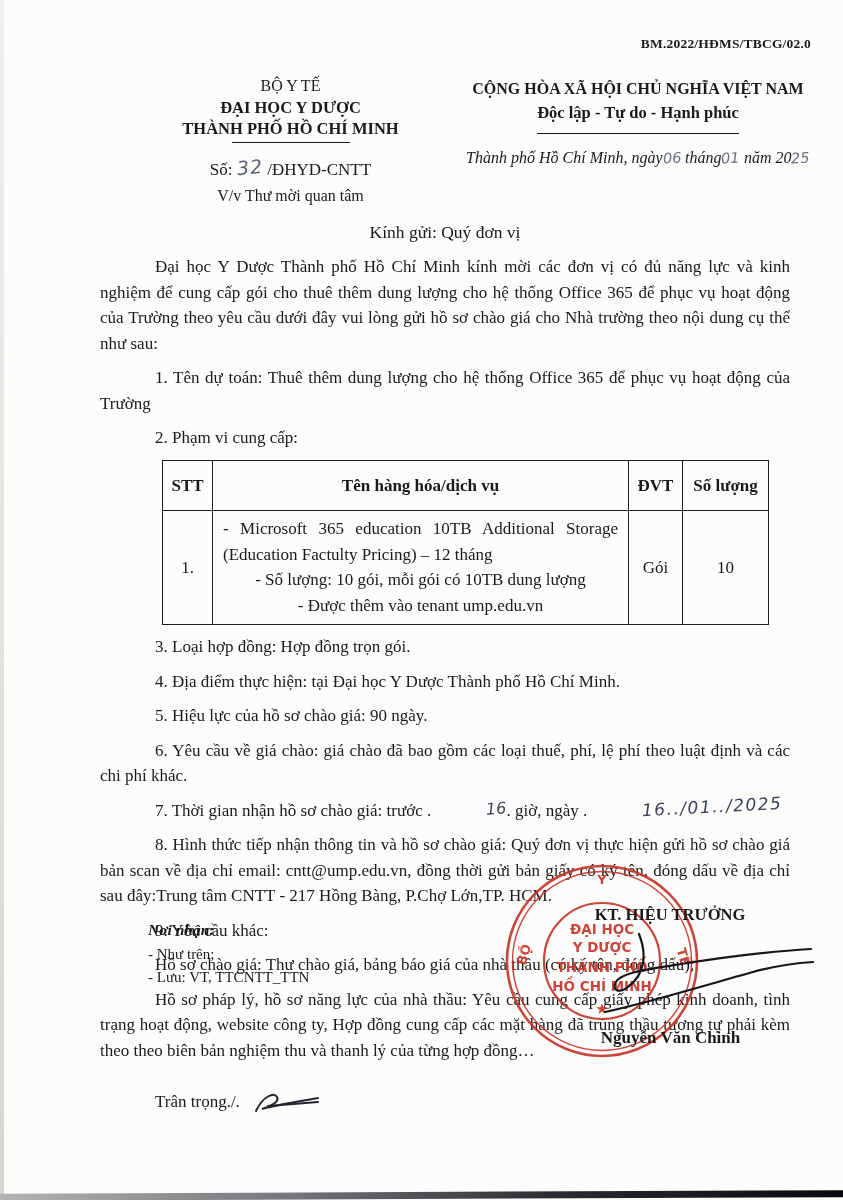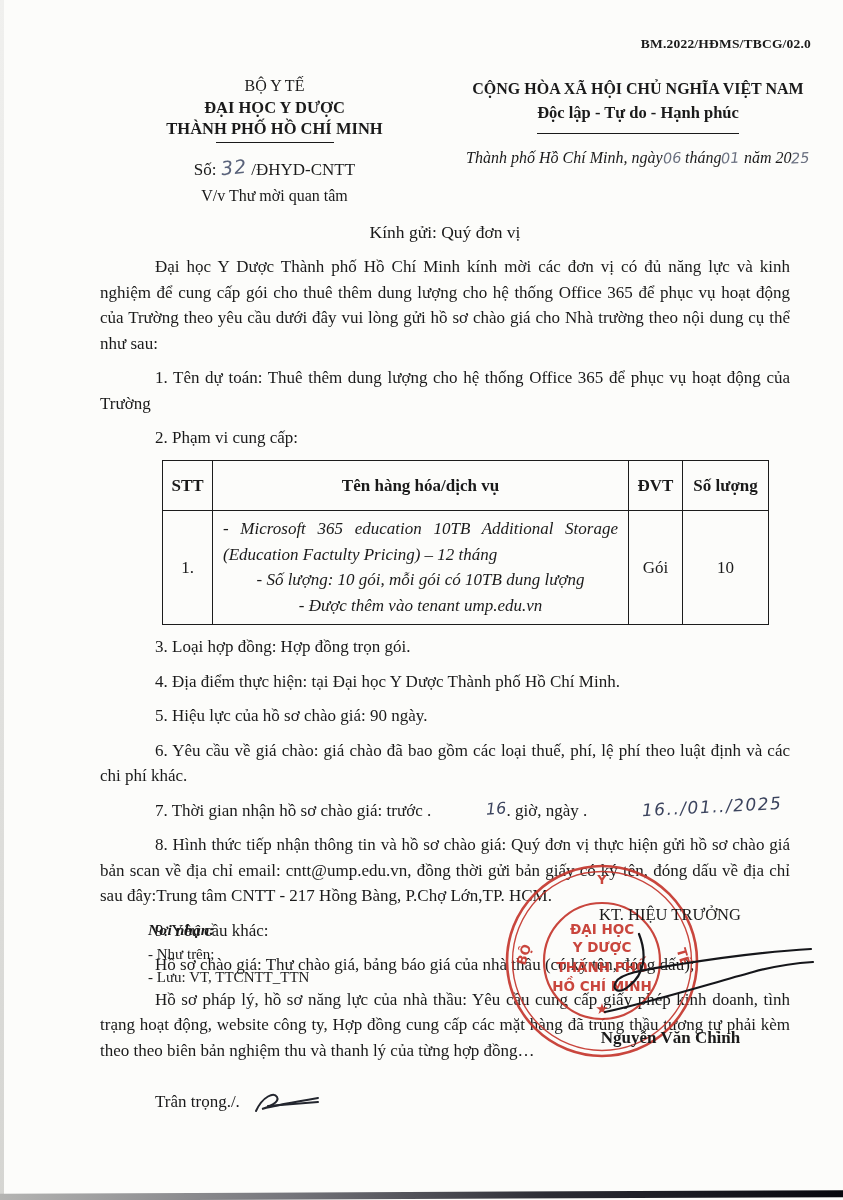--- a/index.html
+++ b/index.html
@@ -10,21 +10,21 @@
     font-family:"Liberation Serif","DejaVu Serif",serif;
     color:#1a1a1a;
   }
   .scan-left-edge{position:absolute;left:0;top:0;height:100%;width:4px;
     background:linear-gradient(to bottom,#ececea,#c8c8c4);opacity:.75;}
   .scan-bottom{position:absolute;left:-4px;right:-4px;bottom:1px;height:7px;
     background:linear-gradient(to right,#b5b5b3 0%,#74747a 35%,#2c2c34 65%,#07070d 100%);
     transform:rotate(-0.25deg);}
   .form-code{position:absolute;top:36px;right:32px;font-weight:bold;font-size:13.5px;letter-spacing:.2px;}
 
-  .header-left{position:absolute;top:76px;left:132px;width:285px;text-align:center;line-height:1.3;}
+  .header-left{position:absolute;top:76px;left:148px;width:285px;text-align:center;line-height:1.3;}
   .hl-1{font-size:16px;}
   .hl-2{font-size:16.5px;font-weight:bold;}
   .hl-3{font-size:16.5px;font-weight:bold;}
   .hl-underline{width:118px;border-bottom:1.6px solid #1a1a1a;margin:2px auto 0;}
   .so-line{margin-top:13px;font-size:17px;}
   .subject{margin-top:5px;font-size:16px;}
 
   .header-right{position:absolute;top:78px;left:442px;width:392px;text-align:center;line-height:1.35;}
   .hr-1{font-size:16px;font-weight:bold;}
   .hr-2{font-size:16.5px;font-weight:bold;margin-top:2px;}
@@ -40,32 +40,32 @@
   .content{position:absolute;top:219px;left:100px;width:690px;font-size:17px;line-height:1.5;text-align:justify;}
   .salutation{text-align:center;font-size:17.5px;}
   .para{margin-top:9px;text-indent:55px;}
 
   table.quote{border-collapse:collapse;margin:9px 0 4px 62px;width:606px;table-layout:fixed;}
   table.quote th,table.quote td{border:1.6px solid #1c1c1c;font-size:17px;vertical-align:middle;}
   table.quote th{font-weight:bold;text-align:center;padding:12px 2px;}
   .col-stt{width:50px;} .col-desc{width:416px;} .col-dvt{width:54px;} .col-qty{width:86px;}
   td.c{text-align:center;}
   td.desc{padding:5px 10px 6px 10px;line-height:1.5;}
-  td.desc .dline{text-align:justify;font-style:italic;}
+  td.desc .dline{text-align:justify;}
   td.desc .dline.last{text-align:center;}
 
   .closing-line{margin-top:26px;text-indent:55px;white-space:nowrap;}
   .paraph{vertical-align:middle;margin-left:4px;}
 
   .recipients{position:absolute;top:920px;left:148px;line-height:1.35;z-index:3;}
   .recipients .label{font-weight:bold;font-style:italic;font-size:15.5px;}
   .recipients .item{font-size:15px;margin-top:3px;}
 
   .sign-title{position:absolute;top:903px;left:535px;width:270px;text-align:center;
-    font-weight:normal;font-size:16.5px;line-height:1.5;z-index:3;}
+    font-weight:bold;font-size:16.5px;line-height:1.5;z-index:3;}
   .signer-name{position:absolute;top:1028px;left:553px;width:235px;text-align:center;
     font-weight:bold;font-size:17px;z-index:3;}
 
   .seal{position:absolute;top:862px;left:503px;z-index:1;opacity:.92;}
   .seal text{font-family:"DejaVu Sans",sans-serif;font-weight:bold;}
   .signature{position:absolute;top:928px;left:583px;z-index:2;}
 </style>
 </head>
 <body>
 

